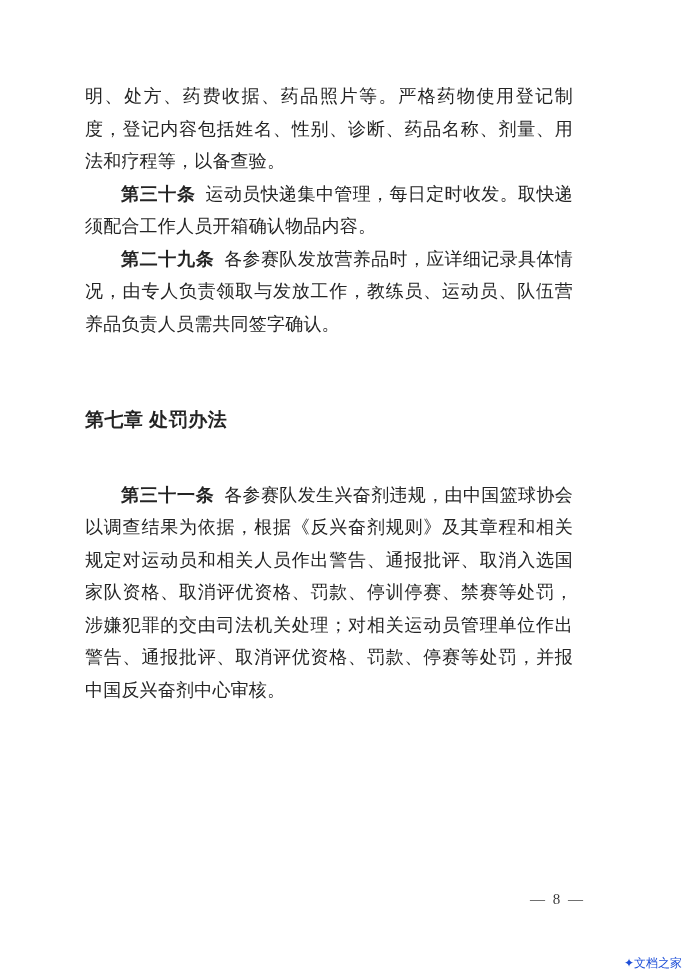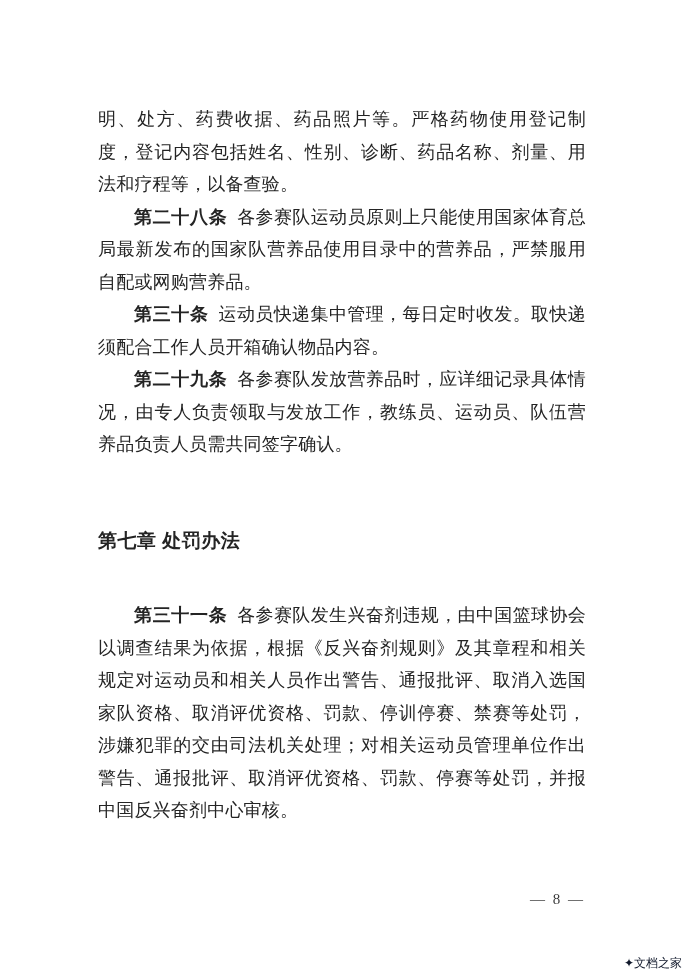--- a/index.html
+++ b/index.html
@@ -11,24 +11,23 @@
     position: relative;
     width: 690px;
     height: 976px;
     background: #ffffff;
     overflow: hidden;
     font-family: "Liberation Serif", "DejaVu Serif", serif;
     color: #242424;
   }
   .text-col {
     position: absolute;
-    left: 98px;
+    left: 85px;
     top: 80px;
     width: 488px;
-    margin-top: 23px;
   }
   p.para {
     margin: 0;
     font-size: 18px;
     line-height: 32.5px;
     text-align: justify;
     letter-spacing: 0.2px;
   }
   p.para.indent {
     text-indent: 2em;
@@ -55,42 +54,39 @@
     line-height: 18px;
     color: #3c3c3c;
     letter-spacing: 2px;
     font-family: "Liberation Serif", "DejaVu Serif", serif;
   }
   .watermark {
     position: absolute;
     right: 8px;
     bottom: 4px;
     font-size: 12px;
-    color: #0f172a;
+    color: #1d4ed8;
     filter: blur(0.4px);
     font-family: "Liberation Sans", "DejaVu Sans", sans-serif;
     user-select: none;
   }
 </style>
 </head>
 <body>
 
 <div class="page">
 
   <div class="text-col">
 
     <div>
   <p class="para">
     <span>明、处方、药费收据、药品照片等。严格药物使用登记制度，登记内容包括姓名、性别、诊断、药品名称、剂量、用法和疗程等，以备查验。</span>
   </p>
 
 
-  <p class="para indent">
-    <span class="lead">第二十八条</span><span>各参赛队运动员原则上只能使用国家体育总局最新发布的国家队营养品使用目录中的营养品，严禁服用自配或网购营养品。</span>
-  </p>
 
   <p class="para indent">
     <span class="lead">第三十条</span><span>运动员快递集中管理，每日定时收发。取快递须配合工作人员开箱确认物品内容。</span>
   </p>
 
   <p class="para indent">
     <span class="lead">第二十九条</span><span>各参赛队发放营养品时，应详细记录具体情况，由专人负责领取与发放工作，教练员、运动员、队伍营养品负责人员需共同签字确认。</span>
   </p>
 </div>
 

